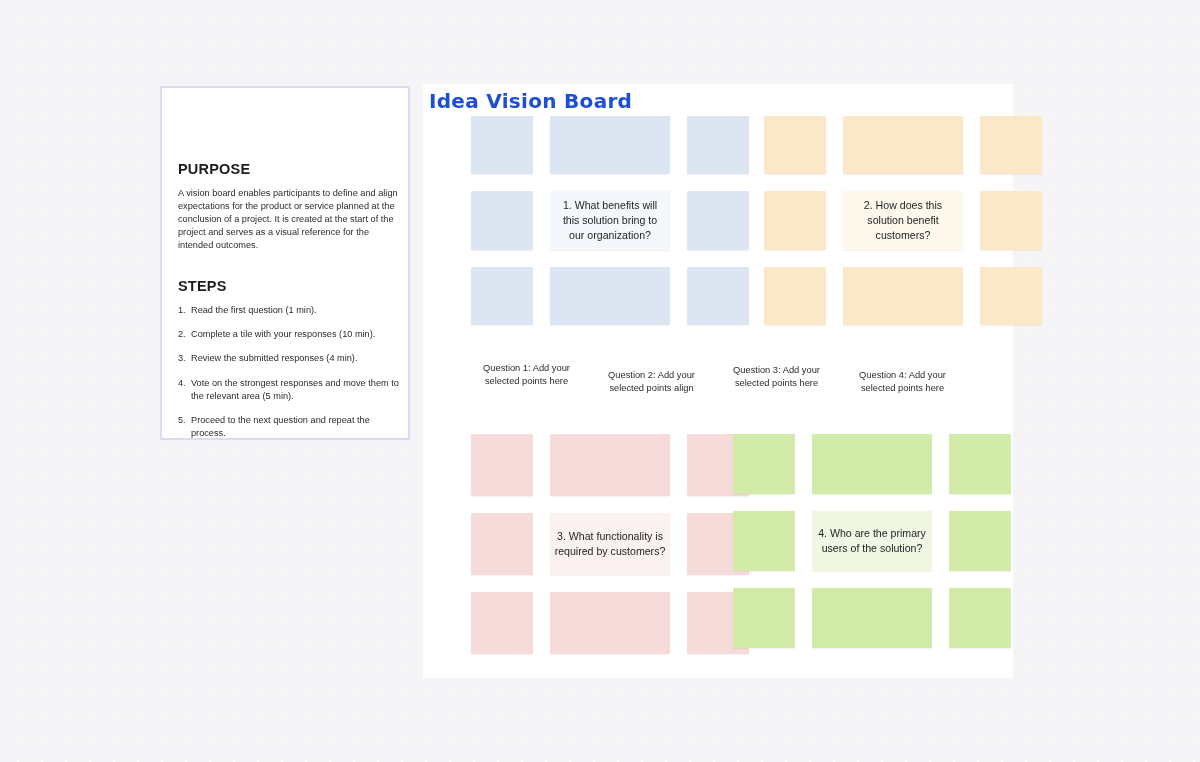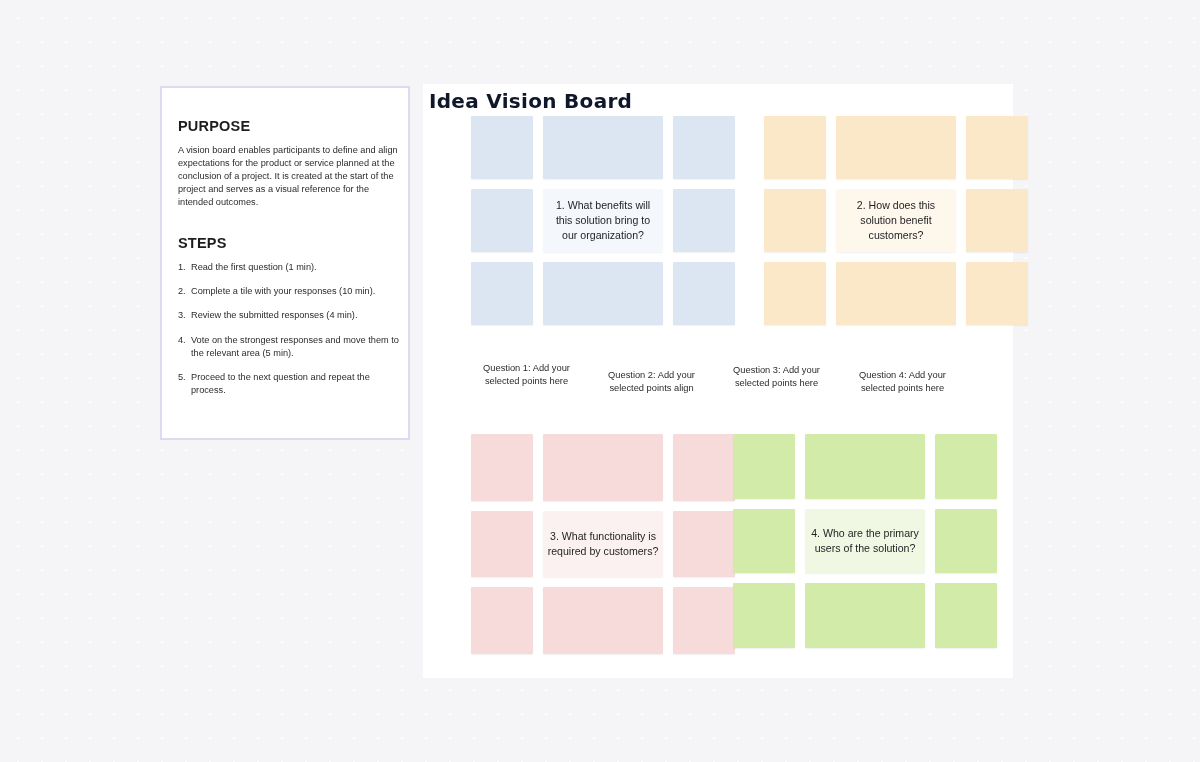--- a/index.html
+++ b/index.html
@@ -26,20 +26,21 @@
     left: 160px;
     top: 86px;
     width: 250px;
     height: 354px;
     background: #ffffff;
     border: 2px solid #dedaf2;
     box-sizing: border-box;
   }
   .panel-inner {
     padding: 30px 8px 0 16px;
+    margin-top: 43px;
   }
   .panel-heading {
     font-size: 14.5px;
     font-weight: bold;
     color: #1d1d1f;
     letter-spacing: 0.2px;
     margin: 0 0 10px 0;
   }
   .panel-body {
     font-size: 9.2px;
@@ -91,21 +92,21 @@
     font-family: "DejaVu Sans", sans-serif;
     white-space: nowrap;
   }
 
   
   .block {
     position: absolute;
     display: grid;
     grid-template-columns: 62px 120px 62px;
     grid-template-rows: 1fr 1fr 1fr;
-    gap: 10px;
+    gap: 17px;
   }
   .block.b1 { left: 48px;  top: 32px; width: 247px; height: 209px; }
   .block.b2 { left: 297px; top: 32px; width: 247px; height: 209px; padding-left: 44px; }
   .block.b3 { left: 48px;  top: 350px; width: 247px; height: 220px; }
   .block.b4 { left: 297px; top: 350px; width: 247px; height: 214px; padding-left: 13px; }
 
   .tile {
     border-radius: 1px;
     box-shadow: 0 1px 1.5px rgba(0,0,0,0.06);
   }
@@ -164,21 +165,21 @@
       <li class="step-item">
         <span class="step-num">5.</span>
         <span class="step-text">Proceed to the next question and repeat the process.</span>
       </li>
     </ul>
   </div>
 </div>
 
 <div class="board-canvas">
 
-  <div class="board-title" style="color: #0f172a;">Idea Vision Board</div>
+  <div class="board-title" style="color: #1d4ed8;">Idea Vision Board</div>
 
   <div class="block b1">
     <div class="tile" style="background-color: rgb(219, 230, 242);"></div>
     <div class="tile" style="background-color: rgb(219, 230, 242);"></div>
     <div class="tile" style="background-color: rgb(219, 230, 242);"></div>
     <div class="tile" style="background-color: rgb(219, 230, 242);"></div>
     <div class="tile center-tile" style="background-color: rgb(244, 247, 251);">1. What benefits will this solution bring to our organization?</div>
     <div class="tile" style="background-color: rgb(219, 230, 242);"></div>
     <div class="tile" style="background-color: rgb(219, 230, 242);"></div>
     <div class="tile" style="background-color: rgb(219, 230, 242);"></div>

